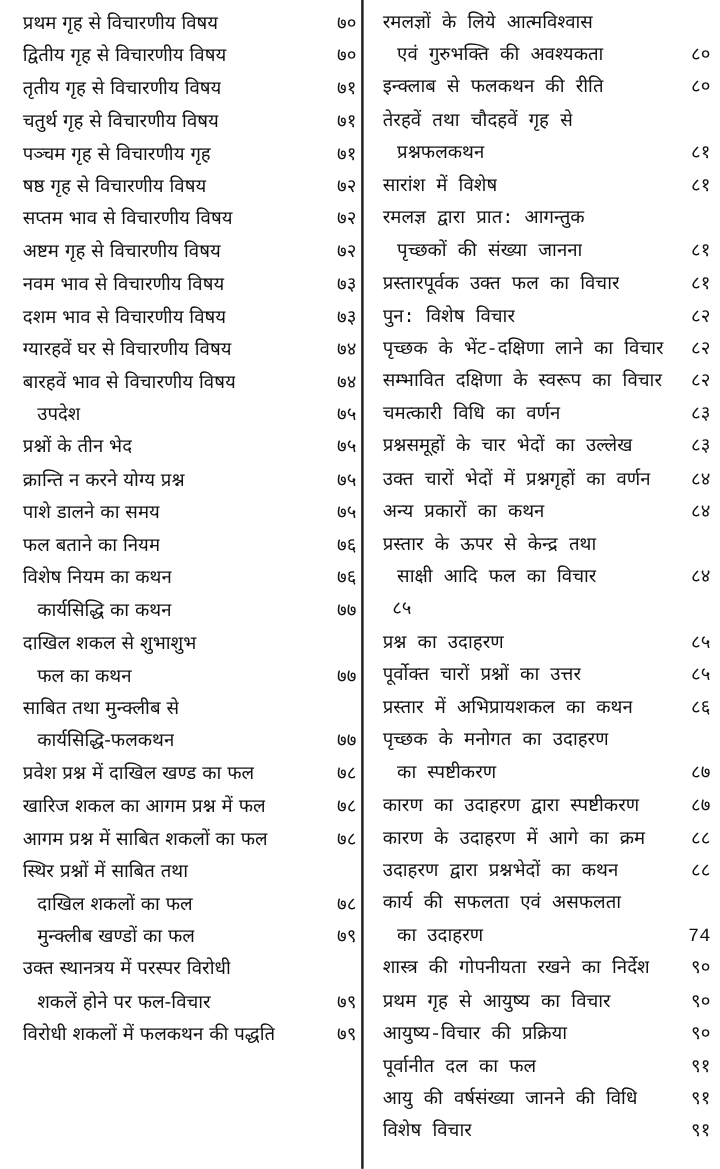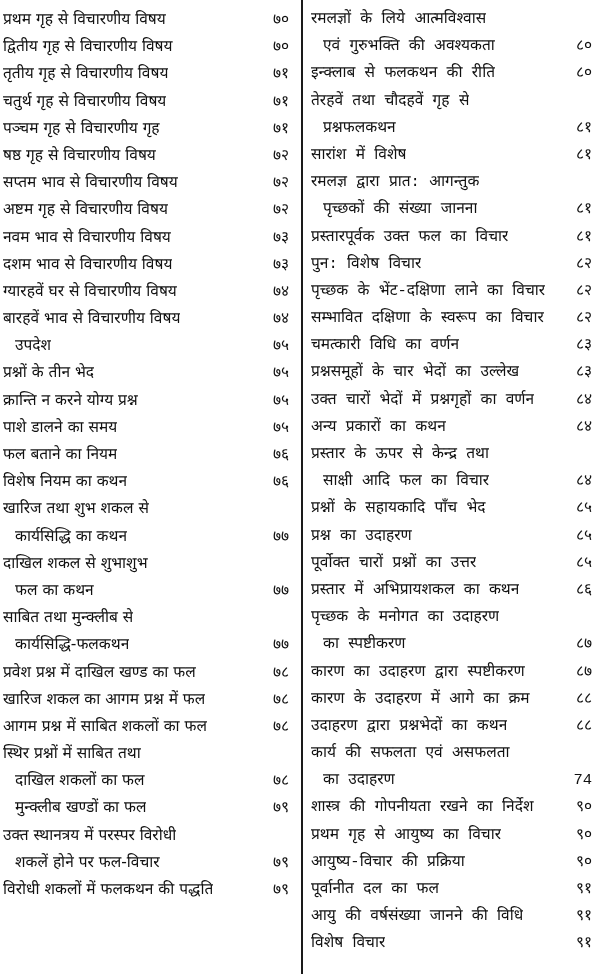--- a/index.html
+++ b/index.html
@@ -22,20 +22,21 @@
     }
     .col {
       position: relative;
       box-sizing: border-box;
       padding-top: 6px;
     }
     .col-left {
       width: 301px;
       padding-left: 3px;
       padding-right: 12px;
+      margin-left: 16px;
     }
     .col-right {
       width: 299px;
       padding-left: 10px;
       padding-right: 8px;
       font-family: Liberation Mono, monospace;
     }
     .divider {
       position: absolute;
       left: 301px;
@@ -136,24 +137,20 @@
     <span class="page-num">७५</span>
   </div>
       <div class="row">
     <span class="title">फल बताने का नियम</span>
     <span class="page-num">७६</span>
   </div>
       <div class="row">
     <span class="title">विशेष नियम का कथन</span>
     <span class="page-num">७६</span>
   </div>
-      <div class="row">
-    <span class="title">खारिज तथा शुभ शकल से</span>
-    <span class="page-num"></span>
-  </div>
       <div class="row cont">
     <span class="title">कार्यसिद्धि का कथन</span>
     <span class="page-num">७७</span>
   </div>
       <div class="row">
     <span class="title">दाखिल शकल से शुभाशुभ</span>
     <span class="page-num"></span>
   </div>
       <div class="row cont">
     <span class="title">फल का कथन</span>
@@ -272,21 +269,20 @@
   </div>
       <div class="row">
     <span class="title">प्रस्तार के ऊपर से केन्द्र तथा</span>
     <span class="page-num"></span>
   </div>
       <div class="row cont">
     <span class="title">साक्षी आदि फल का विचार</span>
     <span class="page-num">८४</span>
   </div>
       <div class="row">
-    <span class="title">प्रश्नों के सहायकादि पाँच भेद</span>
     <span class="page-num">८५</span>
   </div>
       <div class="row">
     <span class="title">प्रश्न का उदाहरण</span>
     <span class="page-num">८५</span>
   </div>
       <div class="row">
     <span class="title">पूर्वोक्त चारों प्रश्नों का उत्तर</span>
     <span class="page-num">८५</span>
   </div>

